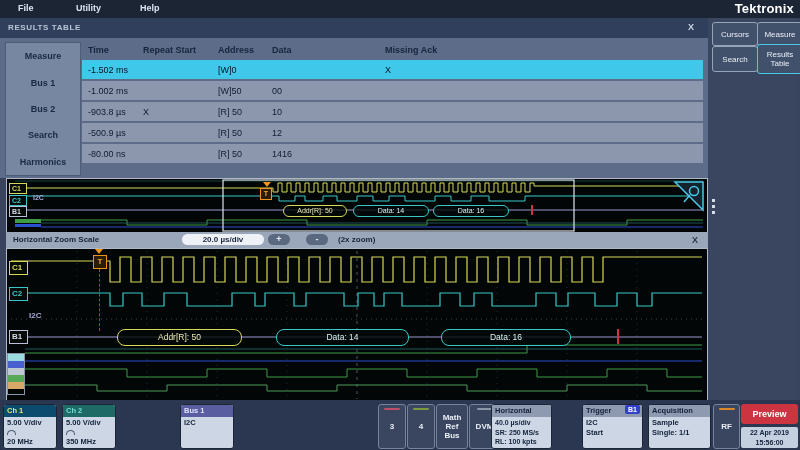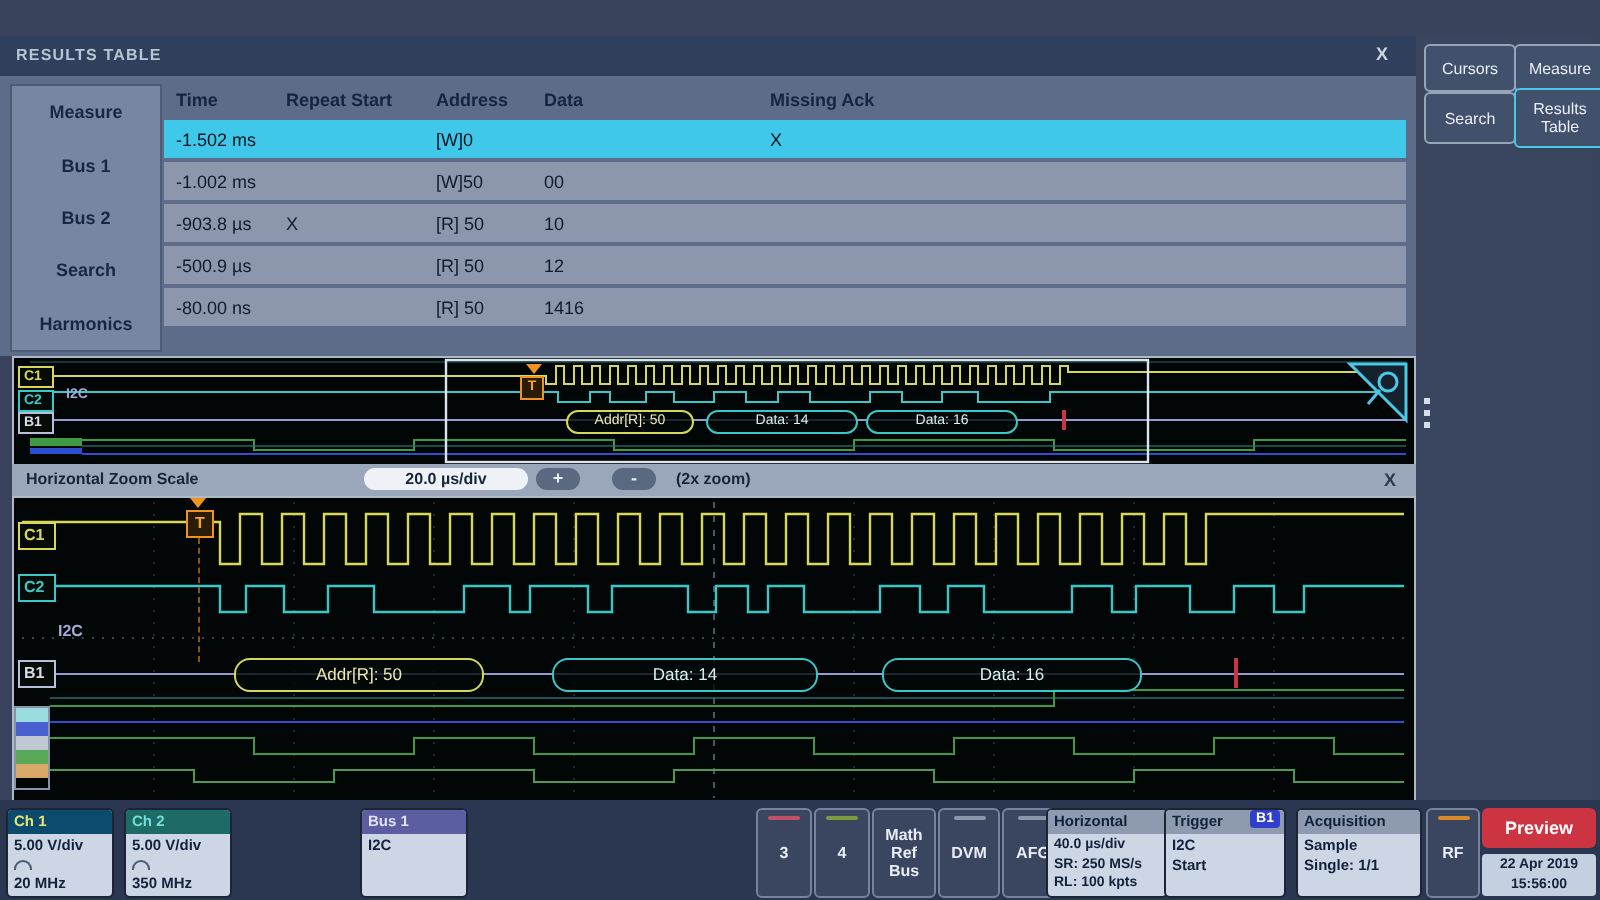--- a/index.html
+++ b/index.html
@@ -82,20 +82,26 @@
                color:#fff;font-size:9px;font-weight:bold;text-align:center;line-height:20px;cursor:pointer;}
   #datetime{position:absolute;left:741px;top:27px;width:57px;height:20px;background:#c4cfdf;border-radius:2px;
             font-size:7px;font-weight:bold;color:#13223c;text-align:center;line-height:10px;padding-top:1px;}
   svg{display:block;}
 </style>
 </head>
 <body>
 
 <div id="app">
 
+  <div id="menubar">
+    <span class="menu-item" style="left:18px">File</span>
+    <span class="menu-item" style="left:76px">Utility</span>
+    <span class="menu-item" style="left:140px">Help</span>
+    <span id="logo">Tektronix</span>
+  </div>
 
   <div id="results">
     <div id="results-titlebar">
       <span id="results-title">RESULTS TABLE</span>
       <span id="results-close">X</span>
     </div>
     <div id="results-tabs">
       <div class="rtab">Measure</div>
       <div class="rtab">Bus 1</div>
       <div class="rtab">Bus 2</div>
@@ -269,21 +275,21 @@
       </div>
     <div class="fbtn" style="left:469px;width:29px">
       <i class="topline" style="background:#8a96a8"></i>
         <span>DVM</span>
       </div>
     <div class="fbtn" style="left:501px;width:29px">
       <i class="topline" style="background:#8a96a8"></i>
         <span>AFG</span>
       </div>
 
-    <div class="badge" style="left:523px;width:59px">
+    <div class="badge" style="left:491px;width:59px">
       <div class="bhead" style="background:#8e9ab0;color:#13223c">Horizontal</div>
       <div class="bbody" style="font-size:7px">
         <span>40.0 µs/div</span><br>
         <span>SR: 250 MS/s</span><br>
         <span>RL: 100 kpts</span></div>
     </div>
     <div class="badge" style="left:582px;width:59px">
       <div class="bhead" style="background:#8e9ab0;color:#13223c">
         <span>Trigger</span>
         <span class="b1chip">B1</span></div>

